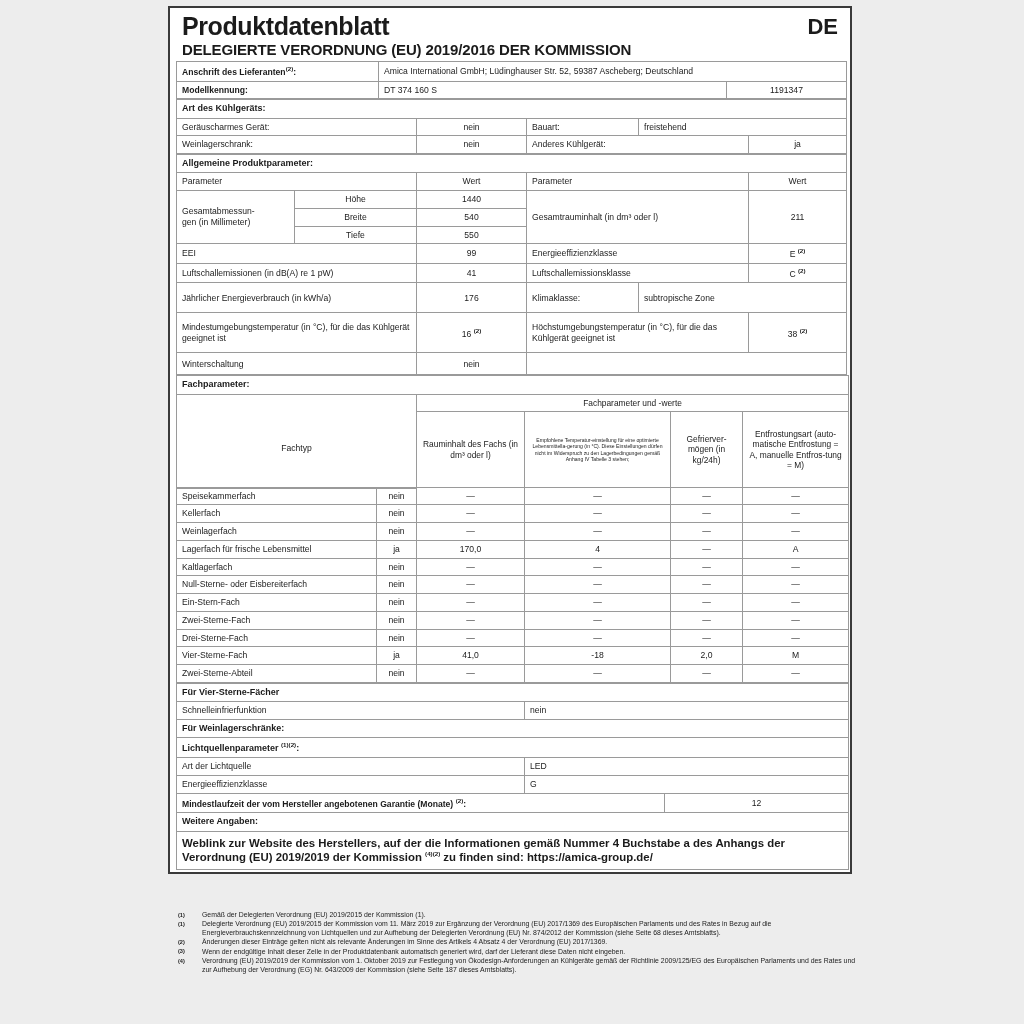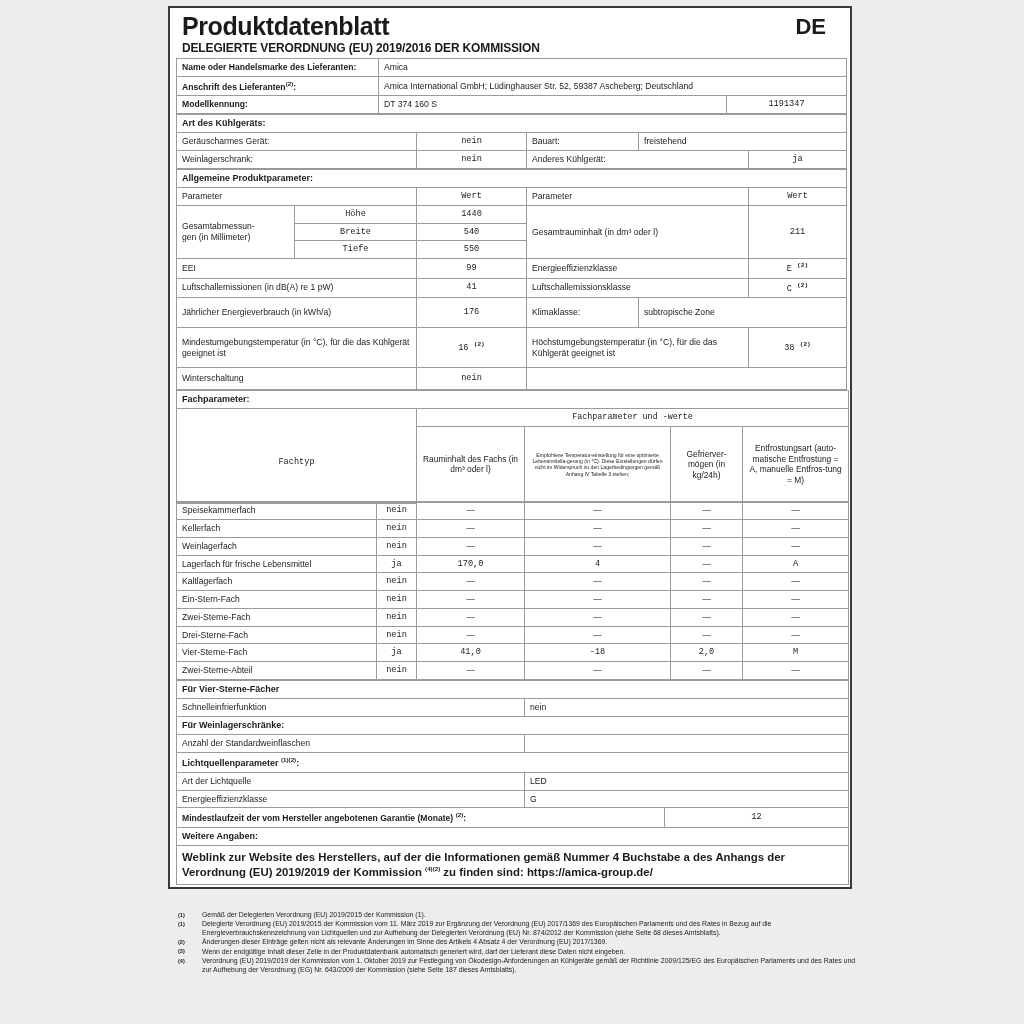--- a/index.html
+++ b/index.html
@@ -16,51 +16,51 @@
     position: relative;
     width: 1024px; height: 1024px;
     background: #ededed;
   }
   #doc {
     position: absolute;
     left: 168px; top: 6px;
     width: 684px;
     background: #ffffff;
     border: 2px solid #3a3a3a;
-    padding: 4px 18px 2px 6px;
+    padding: 4px 6px 2px 6px;
   }
 
   
   .hdr { display: flex; align-items: flex-start; justify-content: space-between; }
   .title {
     font-size: 25px; font-weight: bold; letter-spacing: -0.4px;
     line-height: 1.05; margin: 1px 0 0 6px;
   }
   .lang {
     font-size: 22px; font-weight: bold; letter-spacing: 0px;
     margin: 2px 6px 0 0;
   }
   .subtitle {
-    font-size: 12px; font-weight: bold; letter-spacing: -0.15px;
+    font-size: 15px; font-weight: bold; letter-spacing: -0.15px;
     margin: 1px 0 3px 6px;
   }
 
   
   table { border-collapse: collapse; width: 100%; table-layout: fixed; }
   td {
     border: 1px solid #9a9a9a;
     font-size: 8.6px;
     padding: 3px 5px;
     vertical-align: middle;
     line-height: 1.25;
   }
   .sec {            
     font-weight: bold; font-size: 9px;
   }
-  .c  { text-align: center; font-family: Liberation Mono, monospace; }
+  .c  { text-align: center; }
   .b  { font-weight: bold; }
   .dash { text-align: center; color: #3a3a3a; }
   sup { font-size: 6.2px; font-weight: bold; vertical-align: super; }
 
   .tiny {
     font-size: 5.1px; line-height: 1.26; text-align: center; padding: 2px 2px;
   }
   .colhead { font-size: 8.4px; text-align: center; line-height: 1.25; }
 
   
@@ -99,24 +99,20 @@
 
     <table>
       <colgroup>
           <col style="width:202px">
           <col style="width:118px">
           <col style="width:230px">
           <col style="width:120px">
         </colgroup>
       <tbody>
         <tr>
-          <td class="b">Name oder Handelsmarke des Lieferanten:</td>
-          <td colspan="3">Amica</td>
-        </tr>
-        <tr>
           <td class="b"><span>Anschrift des Lieferanten</span><sup>(2)</sup><span>:</span></td>
           <td colspan="3">Amica International GmbH; Lüdinghauser Str. 52, 59387 Ascheberg; Deutschland</td>
         </tr>
         <tr>
           <td class="b">Modellkennung:</td>
           <td colspan="2">DT 374 160 S</td>
           <td class="c">1191347</td>
         </tr>
       </tbody>
     </table>
@@ -293,20 +289,28 @@
           </tr>
         <tr>
             <td>Kaltlagerfach</td>
             <td class="c">nein</td>
             <td class="dash">—</td>
             <td class="dash">—</td>
             <td class="dash">—</td>
             <td class="dash">—</td>
           </tr>
         <tr>
+            <td>Null-Sterne- oder Eisbereiterfach</td>
+            <td class="c">nein</td>
+            <td class="dash">—</td>
+            <td class="dash">—</td>
+            <td class="dash">—</td>
+            <td class="dash">—</td>
+          </tr>
+        <tr>
             <td>Ein-Stern-Fach</td>
             <td class="c">nein</td>
             <td class="dash">—</td>
             <td class="dash">—</td>
             <td class="dash">—</td>
             <td class="dash">—</td>
           </tr>
         <tr>
             <td>Zwei-Sterne-Fach</td>
             <td class="c">nein</td>
@@ -353,24 +357,20 @@
           <td colspan="3" class="sec">Für Vier-Sterne-Fächer</td>
         </tr>
         <tr>
           <td>Schnelleinfrierfunktion</td>
           <td colspan="2">nein</td>
         </tr>
         <tr>
           <td colspan="3" class="sec">Für Weinlagerschränke:</td>
         </tr>
         <tr>
-          <td>Anzahl der Standardweinflaschen</td>
-          <td colspan="2"></td>
-        </tr>
-        <tr>
           <td colspan="3" class="sec"><span>Lichtquellenparameter</span> <sup>(1)</sup><sup>(2)</sup><span>:</span></td>
         </tr>
         <tr>
           <td>Art der Lichtquelle</td>
           <td colspan="2">LED</td>
         </tr>
         <tr>
           <td>Energieeffizienzklasse</td>
           <td colspan="2">G</td>
         </tr>

